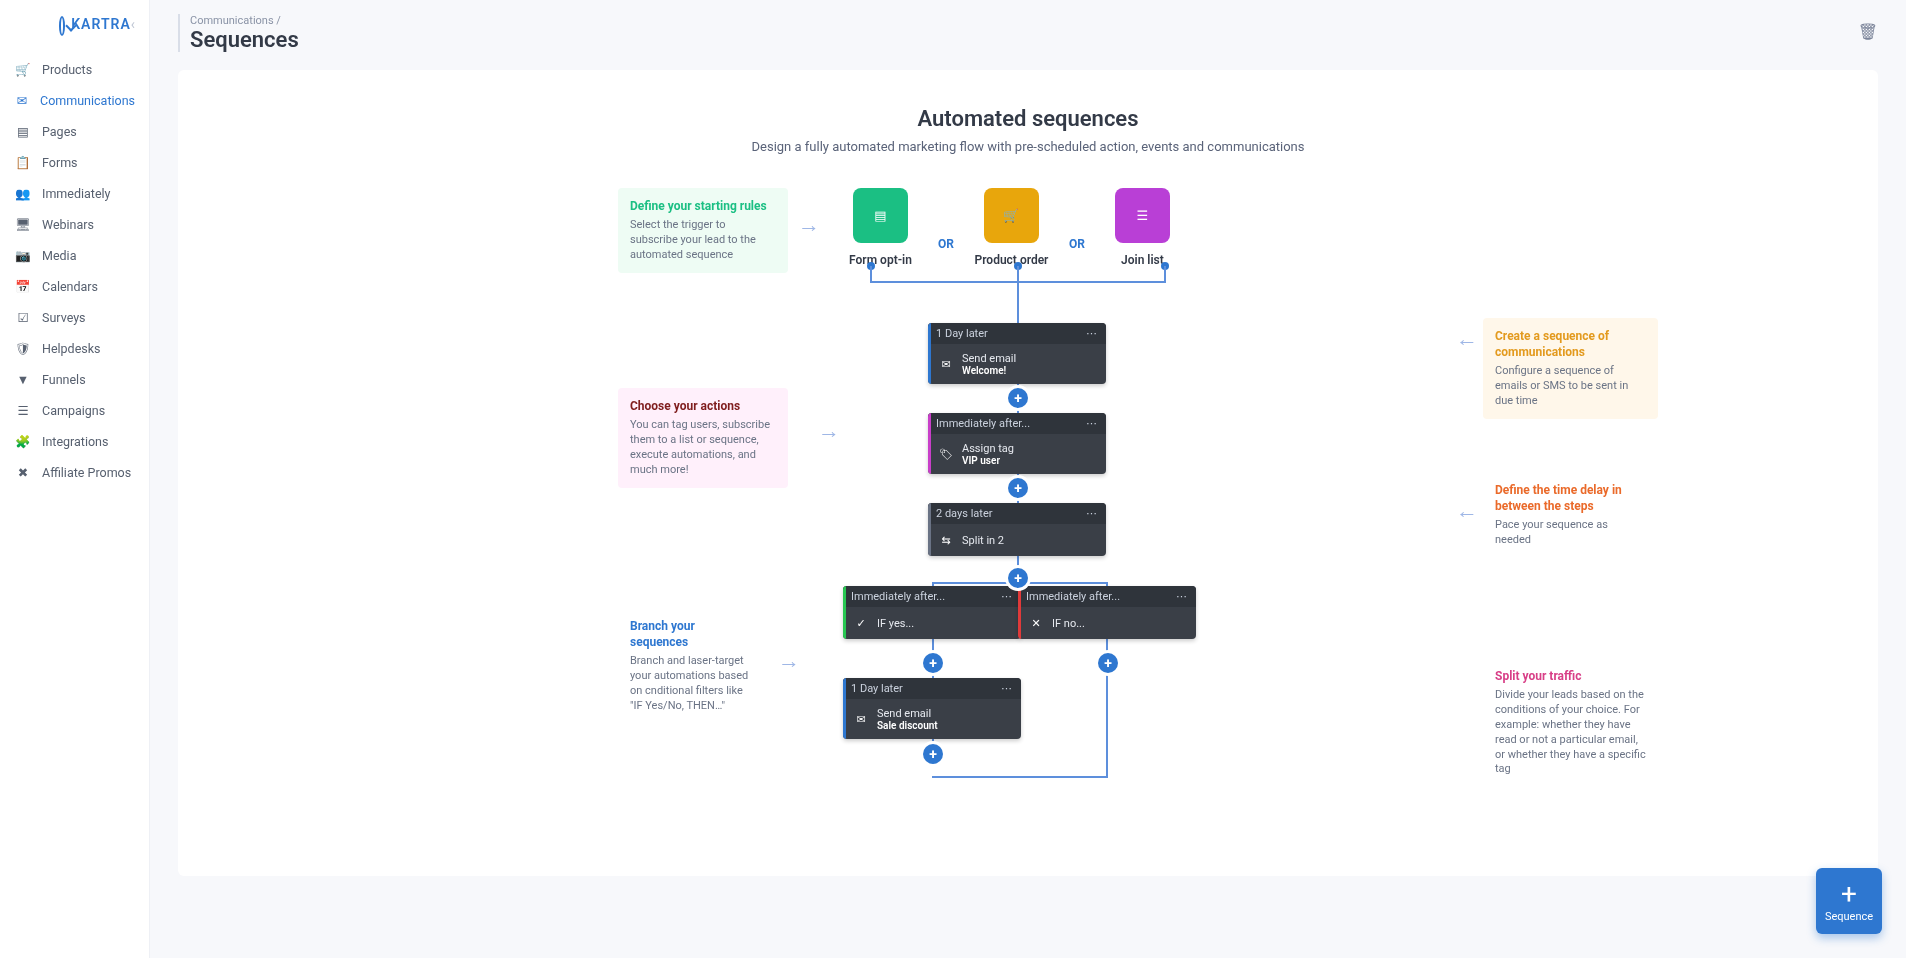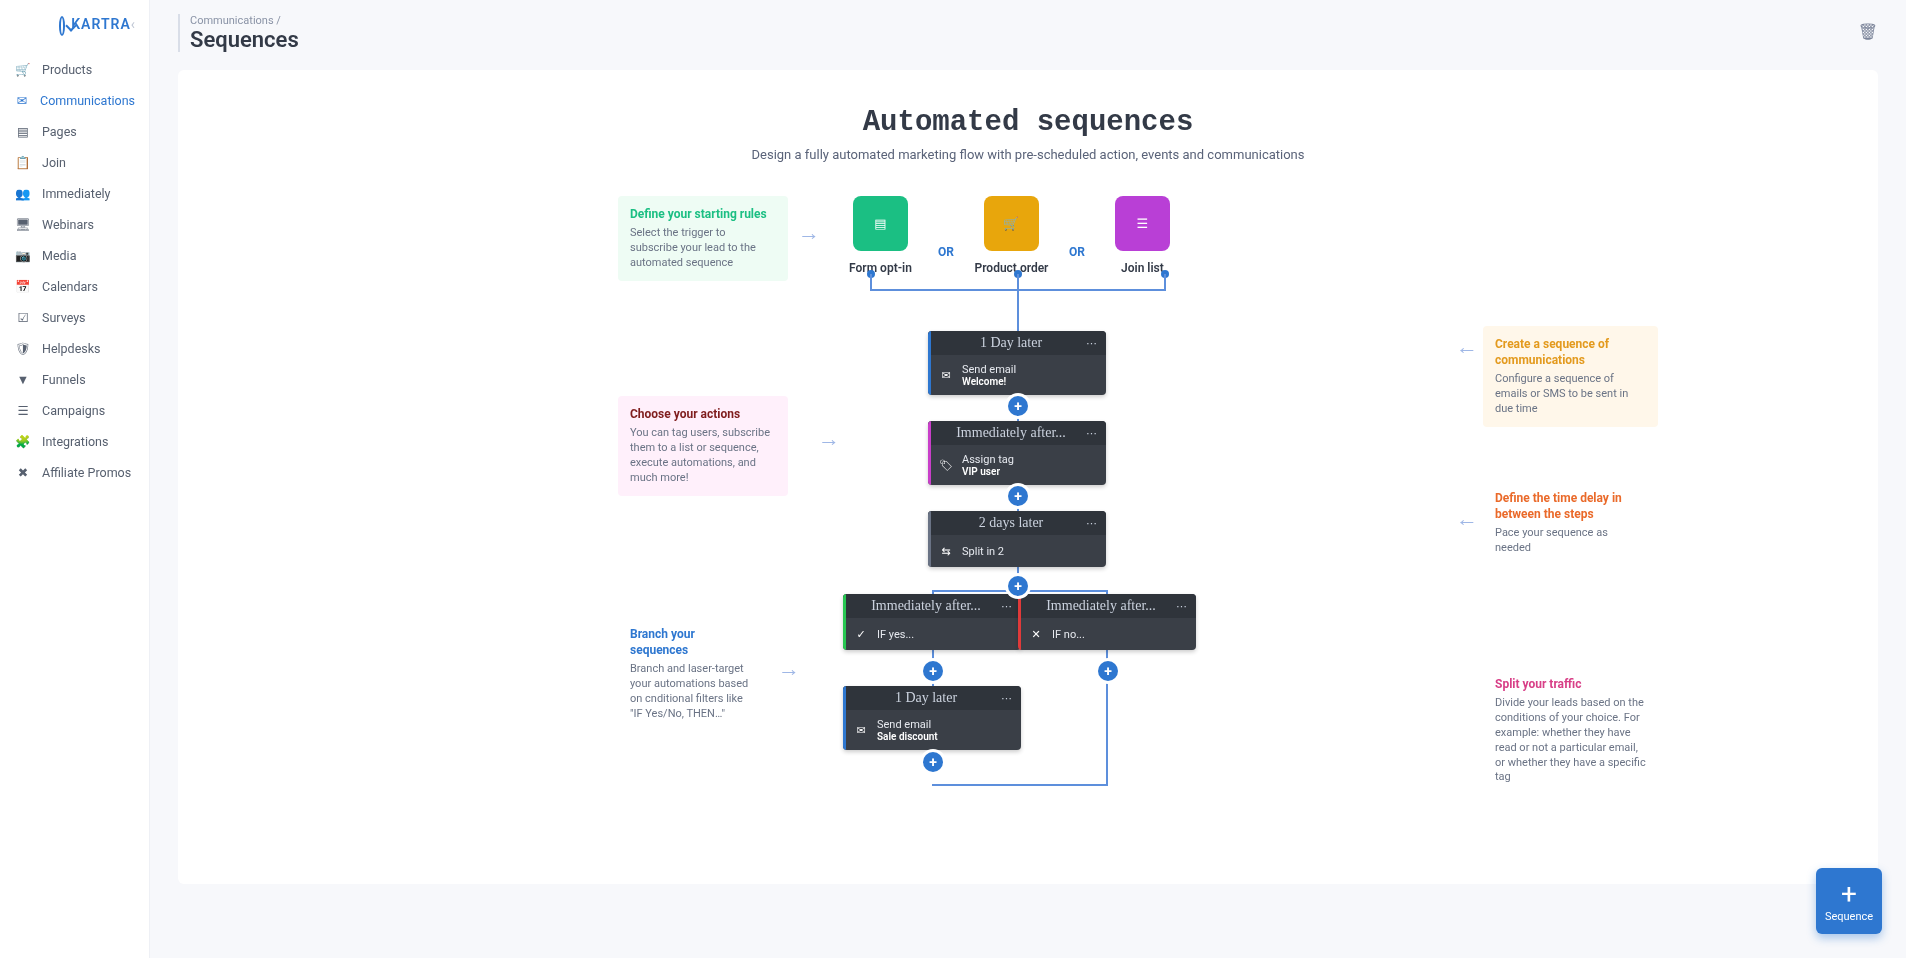--- a/index.html
+++ b/index.html
@@ -17,21 +17,21 @@
 .nav li .nav-icon { width: 18px; margin-right: 10px; display:inline-flex; justify-content:center; color:#57606f; }
 .nav li.active .nav-icon { color:#2e77d0; }
 .main { flex: 1; display: flex; flex-direction: column; }
 .topbar { display:flex; align-items:flex-start; padding: 14px 28px 0; }
 .crumb-wrap { border-left: 2px solid #d9dee8; padding-left: 10px; }
 .breadcrumb { font-size: 11px; color: #8a93a6; }
 .page-title { font-size: 22px; font-weight: 600; color: #333a47; }
 .trash-btn { margin-left:auto; color:#7b8499; font-size:16px; cursor:pointer; padding-top:8px; }
 .canvas { margin: 18px 28px 28px; background:#fff; border-radius:6px; padding: 36px 40px 48px; position:relative; }
 .hero { text-align:center; margin-bottom: 34px; }
-.hero h2 { font-size: 29px; color:#333a47; font-weight:600; margin-bottom:8px;font-family:Liberation Mono, monospace; }
+.hero h2 { font-size: 22px; color:#333a47; font-weight:600; margin-bottom:8px; }
 .hero p { font-size: 13px; color:#5a6379; }
 .diagram { position:relative; width: 820px; margin: 0 auto; height: 640px; }
 .callout { position:absolute; width: 170px; font-size: 11px; line-height:1.35; padding:10px 12px; border-radius:4px; }
 .callout .ct-title { font-weight:700; font-size:12px; margin-bottom:4px; }
 .callout .ct-body { color:#6a7385; }
 .c-start { background:#eefcf4; top:0; left:0; }
 .c-start .ct-title { color:#1bbf83; }
 .c-create { background:#fff7ea; top:130; right:-220px; top:130px; width:175px; }
 .c-create .ct-title { color:#e39a1e; }
 .c-actions { background:#fff0fb; top:200px; left:0; }
@@ -53,21 +53,21 @@
 .start-box { width:55px; height:55px; border-radius:8px; margin:0 auto 10px; display:flex; align-items:center; justify-content:center; color:#fff; }
 .sb-green { background:#1bbf83; }
 .sb-yellow { background:#e8a60c; }
 .sb-purple { background:#b93fd6; }
 .start-item .si-label { font-size:12px; font-weight:600; color:#333a47; }
 .or-label { align-self:center; margin-top:33px; color:#2e77d0; font-weight:700; font-size:12px; }
 .connector-wrap { position:absolute; top:72px; left:225px; width:350px; height:40px; }
 .connector-wrap svg { width:100%; height:100%; overflow:visible; }
 .step-card { position:absolute; width:178px; background:#3a3f47; border-radius:4px; overflow:hidden; color:#fff; font-size:11px; box-shadow:0 2px 4px rgba(0,0,0,.2); }
 .step-card .sc-head { background:#2f343b; padding:4px 8px; display:flex; align-items:center; }
-.sc-head .sc-time { flex:1; text-align:center; color:#cbd2de; font-size:14px;font-family:Liberation Serif, serif; }
+.sc-head .sc-time { flex:1; text-align:left; color:#cbd2de; font-size:11px; }
 .sc-head .sc-more { color:#cbd2de; letter-spacing:1px; cursor:pointer; }
 .sc-body { display:flex; align-items:center; padding:8px 10px; gap:8px; }
 .sc-body .sc-icon { width:16px; height:16px; display:flex; align-items:center; justify-content:center; color:#fff; }
 .sc-text .sc-action { font-size:11px; color:#e6e9ef; }
 .sc-text .sc-detail { font-size:10px; font-weight:600; color:#fff; }
 .step-card .accent { position:absolute; left:0; top:0; bottom:0; width:3px; }
 .sc-blue .accent { background:#2e77d0; }
 .sc-pink .accent { background:#c93fc9; }
 .sc-green .accent { background:#28c752; }
 .sc-red .accent { background:#e03a3a; }
@@ -118,21 +118,21 @@
       <li class="active">
           <span class="nav-icon">✉</span>
           <span>Communications</span>
         </li>
       <li>
           <span class="nav-icon">▤</span>
           <span>Pages</span>
         </li>
       <li>
           <span class="nav-icon">📋</span>
-          <span>Join</span>
+          <span>Forms</span>
         </li>
       <li>
           <span class="nav-icon">👥</span>
           <span>Immediately</span>
         </li>
       <li>
           <span class="nav-icon">🖥</span>
           <span>Webinars</span>
         </li>
       <li>

